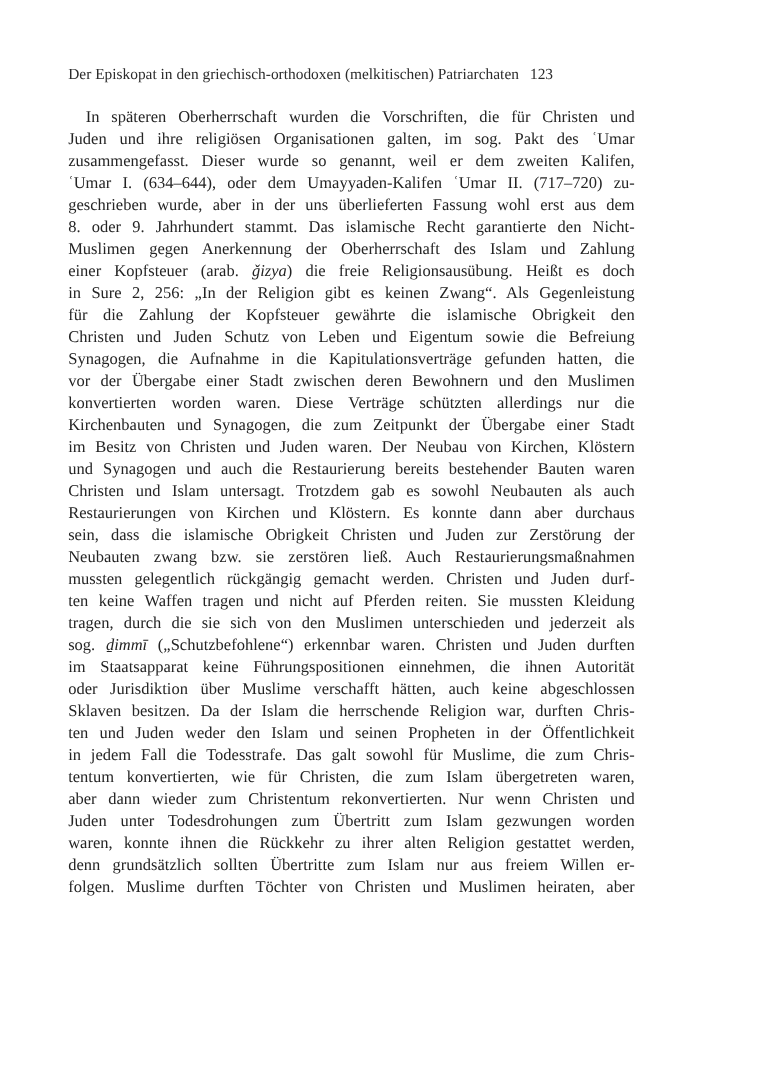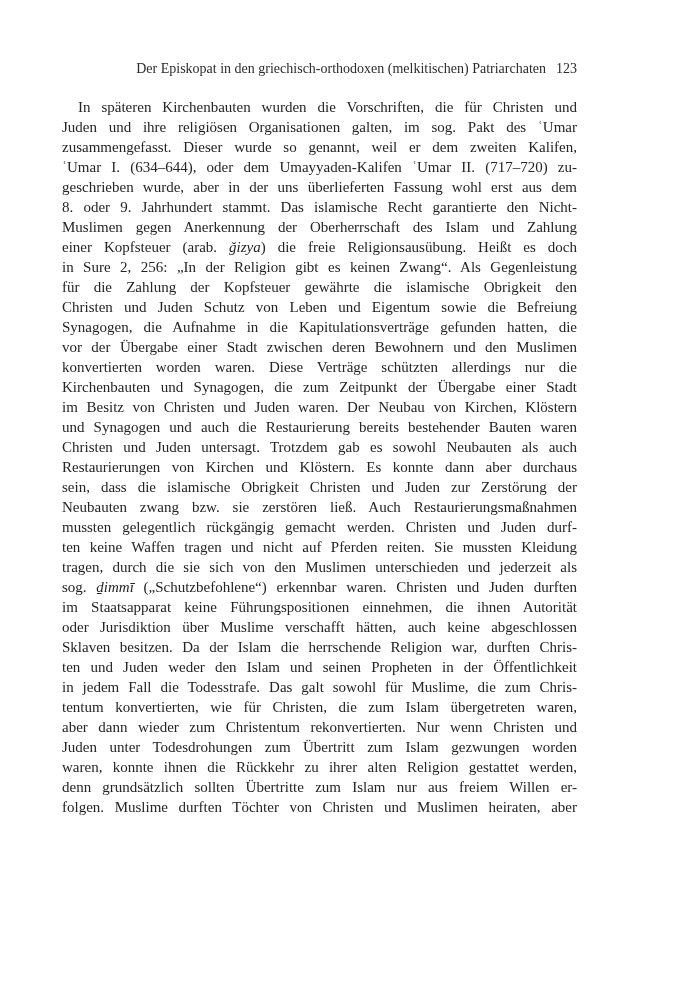--- a/index.html
+++ b/index.html
@@ -14,21 +14,21 @@
     background: #ffffff;
     font-family: "Liberation Serif", "DejaVu Serif", serif;
     color: #262626;
     overflow: hidden;
   }
   .running-header {
     position: absolute;
     left: 62px;
     top: 60px;
     width: 515px;
-    text-align: right;
+    text-align: left;
     font-size: 14px;
     line-height: 17px;
     white-space: nowrap;
     color: #2b2b2b;
   }
   .running-header .pagenum {
     margin-left: 10px;
   }
   .body-text {
     position: absolute;
@@ -54,38 +54,38 @@
   }
 </style>
 </head>
 <body>
 
 <div class="page">
   <div class="running-header">
     <span class="title">Der Episkopat in den griechisch-orthodoxen (melkitischen) Patriarchaten</span><span class="pagenum">123</span>
   </div>
   <div class="body-text" id="body-text">
-      <div class="line rich">In späteren Kirchenbauten wurden die Vorschriften, die für Christen und</div>
+      <div class="line rich">In späteren Oberherrschaft wurden die Vorschriften, die für Christen und</div>
       <div class="line rich">Juden und ihre religiösen Organisationen galten, im sog. Pakt des ʿUmar</div>
       <div class="line rich">zusammengefasst. Dieser wurde so genannt, weil er dem zweiten Kalifen,</div>
       <div class="line rich">ʿUmar I. (634–644), oder dem Umayyaden-Kalifen ʿUmar II. (717–720) zu-</div>
       <div class="line rich">geschrieben wurde, aber in der uns überlieferten Fassung wohl erst aus dem</div>
       <div class="line rich">8. oder 9. Jahrhundert stammt. Das islamische Recht garantierte den Nicht-</div>
       <div class="line rich">Muslimen gegen Anerkennung der Oberherrschaft des Islam und Zahlung</div>
       <div class="line rich">einer Kopfsteuer (arab. <i>ǧizya</i>) die freie Religionsausübung. Heißt es doch</div>
       <div class="line rich">in Sure 2, 256: „In der Religion gibt es keinen Zwang“. Als Gegenleistung</div>
       <div class="line rich">für die Zahlung der Kopfsteuer gewährte die islamische Obrigkeit den</div>
       <div class="line rich">Christen und Juden Schutz von Leben und Eigentum sowie die Befreiung</div>
       <div class="line rich">Synagogen, die Aufnahme in die Kapitulationsverträge gefunden hatten, die</div>
       <div class="line rich">vor der Übergabe einer Stadt zwischen deren Bewohnern und den Muslimen</div>
       <div class="line rich">konvertierten worden waren. Diese Verträge schützten allerdings nur die</div>
       <div class="line rich">Kirchenbauten und Synagogen, die zum Zeitpunkt der Übergabe einer Stadt</div>
       <div class="line rich">im Besitz von Christen und Juden waren. Der Neubau von Kirchen, Klöstern</div>
       <div class="line rich">und Synagogen und auch die Restaurierung bereits bestehender Bauten waren</div>
-      <div class="line rich">Christen und Juden untersagt. Trotzdem gab es sowohl Neubauten als auch</div>
+      <div class="line rich">Christen und Islam untersagt. Trotzdem gab es sowohl Neubauten als auch</div>
       <div class="line rich">Restaurierungen von Kirchen und Klöstern. Es konnte dann aber durchaus</div>
       <div class="line rich">sein, dass die islamische Obrigkeit Christen und Juden zur Zerstörung der</div>
       <div class="line rich">Neubauten zwang bzw. sie zerstören ließ. Auch Restaurierungsmaßnahmen</div>
       <div class="line rich">mussten gelegentlich rückgängig gemacht werden. Christen und Juden durf-</div>
       <div class="line rich">ten keine Waffen tragen und nicht auf Pferden reiten. Sie mussten Kleidung</div>
       <div class="line rich">tragen, durch die sie sich von den Muslimen unterschieden und jederzeit als</div>
       <div class="line rich">sog. <i>ḏimmī</i> („Schutzbefohlene“) erkennbar waren. Christen und Juden durften</div>
       <div class="line rich">im Staatsapparat keine Führungspositionen einnehmen, die ihnen Autorität</div>
       <div class="line rich">oder Jurisdiktion über Muslime verschafft hätten, auch keine abgeschlossen</div>
       <div class="line rich">Sklaven besitzen. Da der Islam die herrschende Religion war, durften Chris-</div>

